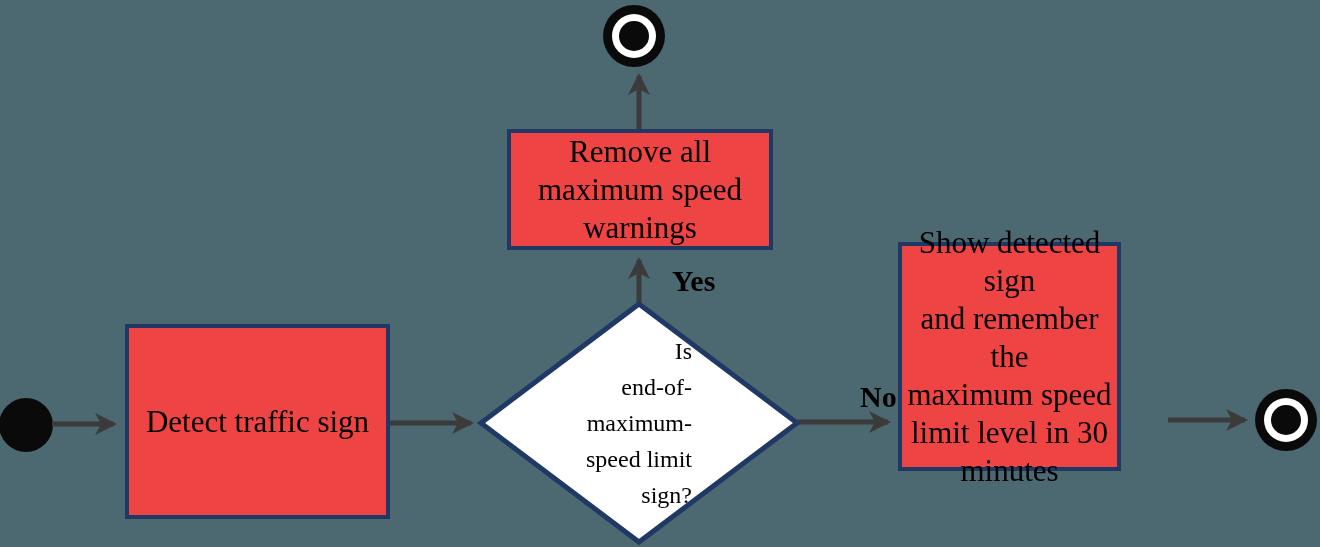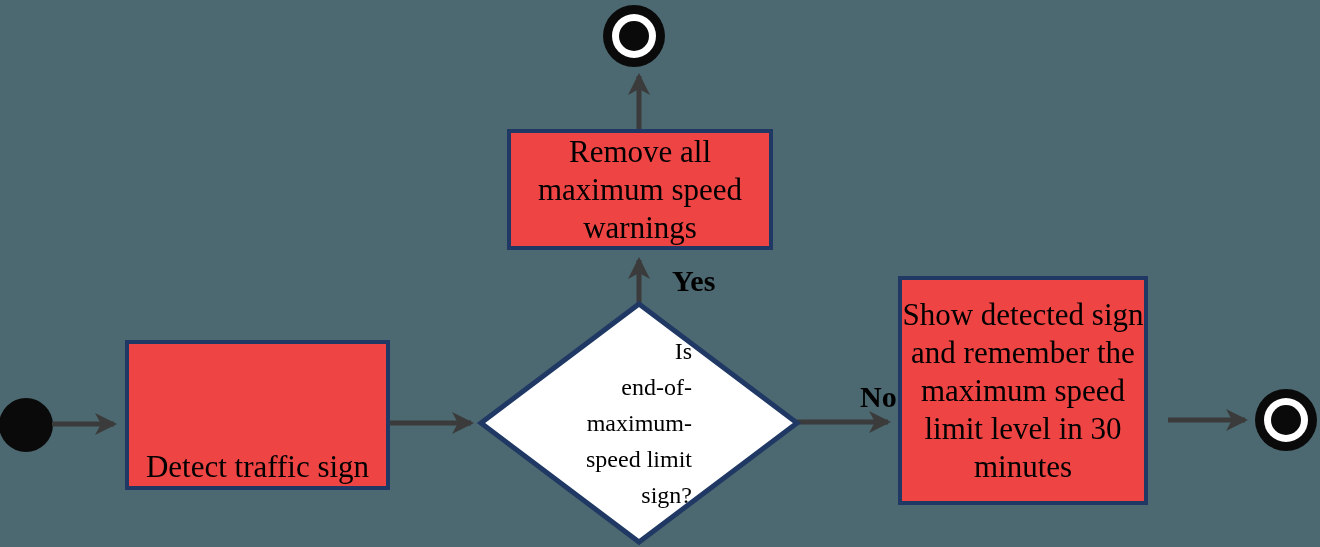--- a/index.html
+++ b/index.html
@@ -42,23 +42,23 @@
     white-space: pre-line;
   }
   .edge-label {
     position: absolute;
     color: #000000;
     font-size: 30px;
     font-weight: bold;
     line-height: 30px;
     font-family: Liberation Serif, serif;
   }
-  #box-detect { left: 125px; top: 340px; width: 265px; height: 150px; align-items: flex-end; }
+  #box-detect { left: 125px; top: 324px; width: 265px; height: 195px; }
   #box-remove { left: 507px; top: 129px; width: 266px; height: 121px; }
-  #box-show   { left: 898px; top: 276px; width: 250px; height: 229px; }
+  #box-show   { left: 898px; top: 242px; width: 223px; height: 229px; }
   #label-decision { left: 529px; top: 330px; width: 220px; height: 186px; }
   #label-yes { left: 672px; top: 266px; }
   #label-no  { left: 816px; top: 382px; margin-left: 44px; }
 </style>
 </head>
 <body>
 
 <div id="canvas">
 
   <svg id="edges-layer" viewBox="0 0 1320 547" xmlns="http://www.w3.org/2000/svg">

